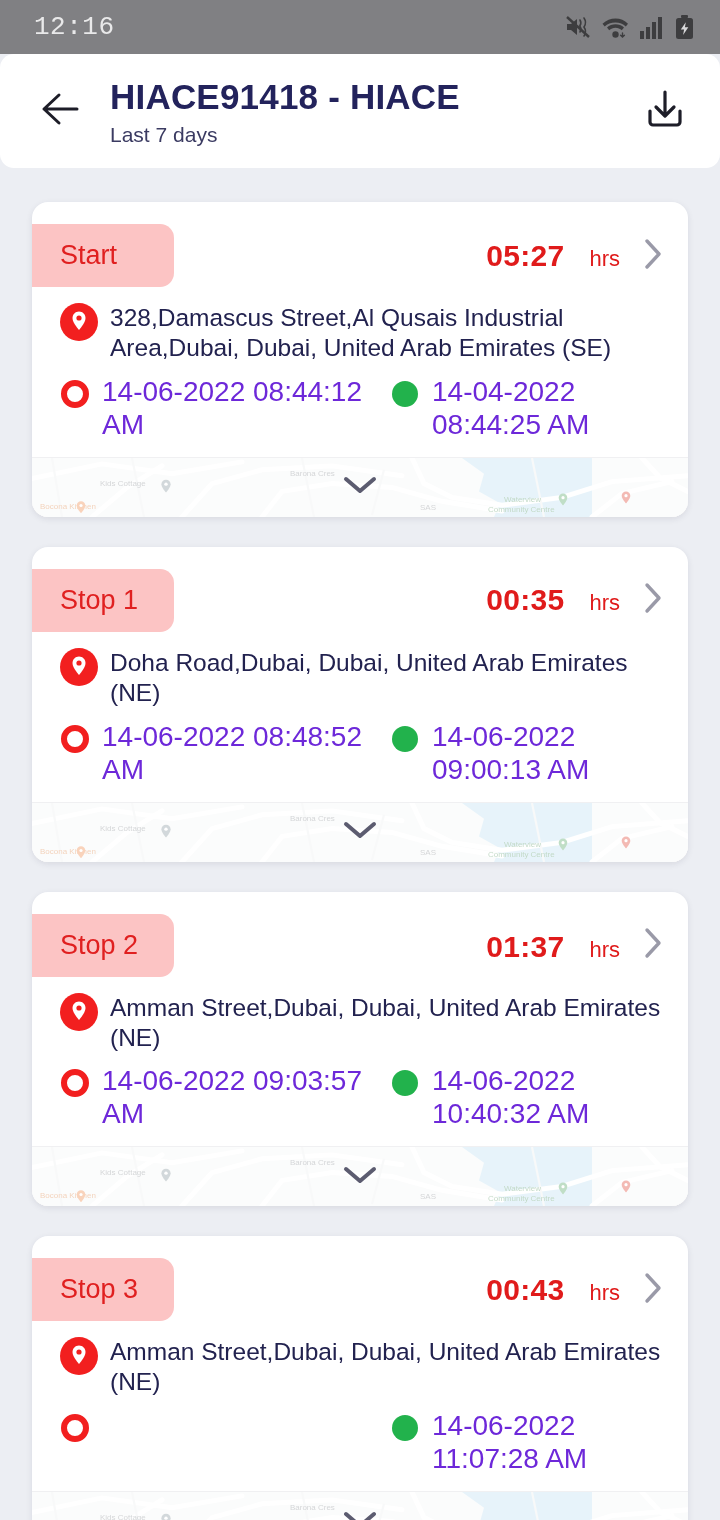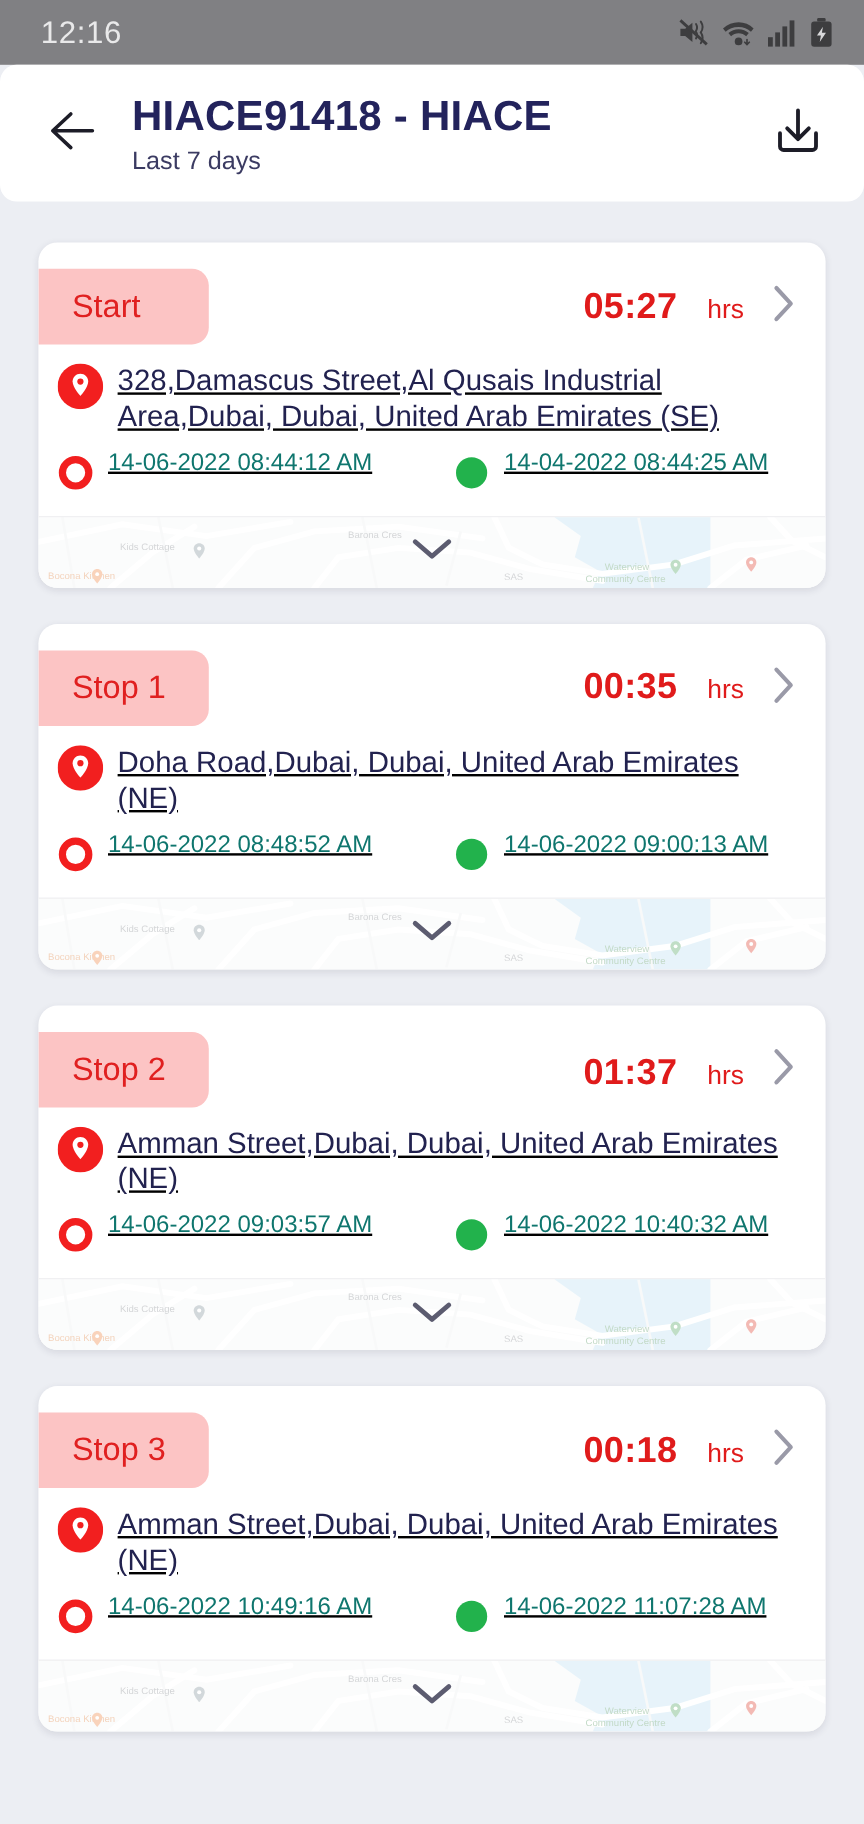--- a/index.html
+++ b/index.html
@@ -9,21 +9,21 @@
     background:#eceef3;
     overflow:hidden;
   }
 
   
   .statusbar{
     height:54px; background:#808083;
     display:flex; align-items:center; justify-content:space-between;
     padding:0 26px 0 34px;
   }
-  .sb-time{ color:#e9e9ea; font-size:26px; letter-spacing:.5px; }
+  .sb-time{ color:#e9e9ea; font-size:26px; letter-spacing:.5px;font-family:Liberation Mono, monospace; }
   .sb-icons{ display:flex; align-items:center; gap:11px; }
   .sb-icons svg{ display:block; }
 
   
   .header{
     height:114px; background:#ffffff;
     display:flex; align-items:center; padding:0 26px 0 32px;border-radius:14px;
   }
   .back-btn{ width:56px; height:56px; display:flex; align-items:center; justify-content:center; flex:0 0 auto; }
   .head-text{ flex:1 1 auto; padding-left:22px; padding-top:4px; }
@@ -54,36 +54,36 @@
     padding:16px 30px 16px 28px;
     border-radius:0 14px 14px 0;
     margin-left:0; margin-top:22px;
     min-width:142px;
   }
   .dur-wrap{ display:flex; align-items:baseline; gap:25px; margin-top:22px; }
   .dur{ font-size:30px; font-weight:bold; color:#e01b1b; letter-spacing:.3px; }
   .dur-unit{ font-size:22px; color:#e01b1b; }
   .chev-r{ margin-left:22px; align-self:center; margin-top:22px; }
 
-  .card-body{ padding:14px 24px 16px 16px;text-decoration:underline; }
+  .card-body{ padding:14px 24px 16px 28px; }
   .addr-row{ display:flex; align-items:flex-start; gap:12px; }
   .pin{ flex:0 0 auto; margin-top:2px; }
   .addr{
     font-size:24.5px; color:#22224f; line-height:1.22;
     padding-top:2px;
   }
   .time-row{
     display:flex; align-items:flex-start;
     margin-top:12px; gap:0;
   }
   .time-cell{ display:flex; align-items:flex-start; gap:12px; }
   .time-cell.start-c{ flex:0 0 330px; }
   .time-cell.end-c{ flex:1 1 auto; }
   .t-ico{ flex:0 0 auto; margin-top:4px; }
-  .t-txt{ font-size:20px; color:#0f766e; line-height:1.18; }
+  .t-txt{ font-size:28px; color:#6d28d9; line-height:1.18; }
 
   
   .mapstrip{
     height:60px; position:relative; overflow:hidden;
     background:#f7f8f9;
     border-top:1px solid #f0f0f2;
   }
   .map-svg{ position:absolute; inset:0; width:100%; height:100%; }
   .map-fade{ position:absolute; inset:0; background:rgba(255,255,255,.62); }
   .chev-d{
@@ -452,21 +452,21 @@
           </svg>
         </span>
       </div>
     </div>
 
     <div class="card">
       <div class="card-top">
         <div class="badge">Stop 3</div>
         <div style="display:flex;align-items:center;">
           <div class="dur-wrap">
-            <span class="dur">00:18</span>
+            <span class="dur">00:43</span>
             <span class="dur-unit">hrs</span>
           </div>
           <span class="chev-r">
             <svg width="22" height="34" viewBox="0 0 22 34">
               <path d="M5 4l12 13L5 30" stroke="#9a9aa8" stroke-width="3.4" fill="none" stroke-linecap="round" stroke-linejoin="round"></path>
             </svg>
           </span>
         </div>
       </div>
 
@@ -482,21 +482,20 @@
           <div class="addr">Amman Street,Dubai, Dubai, United Arab Emirates (NE)</div>
         </div>
 
         <div class="time-row">
           <div class="time-cell start-c">
             <span class="t-ico">
               <svg width="30" height="30" viewBox="0 0 30 30">
                 <circle cx="15" cy="15" r="11" fill="none" stroke="#f21f1f" stroke-width="6"></circle>
               </svg>
             </span>
-            <div class="t-txt">14-06-2022 10:49:16 AM</div>
           </div>
           <div class="time-cell end-c">
             <span class="t-ico">
               <svg width="30" height="30" viewBox="0 0 30 30">
                 <circle cx="15" cy="15" r="13" fill="#22b24c"></circle>
               </svg>
             </span>
             <div class="t-txt">14-06-2022 11:07:28 AM</div>
           </div>
         </div>

